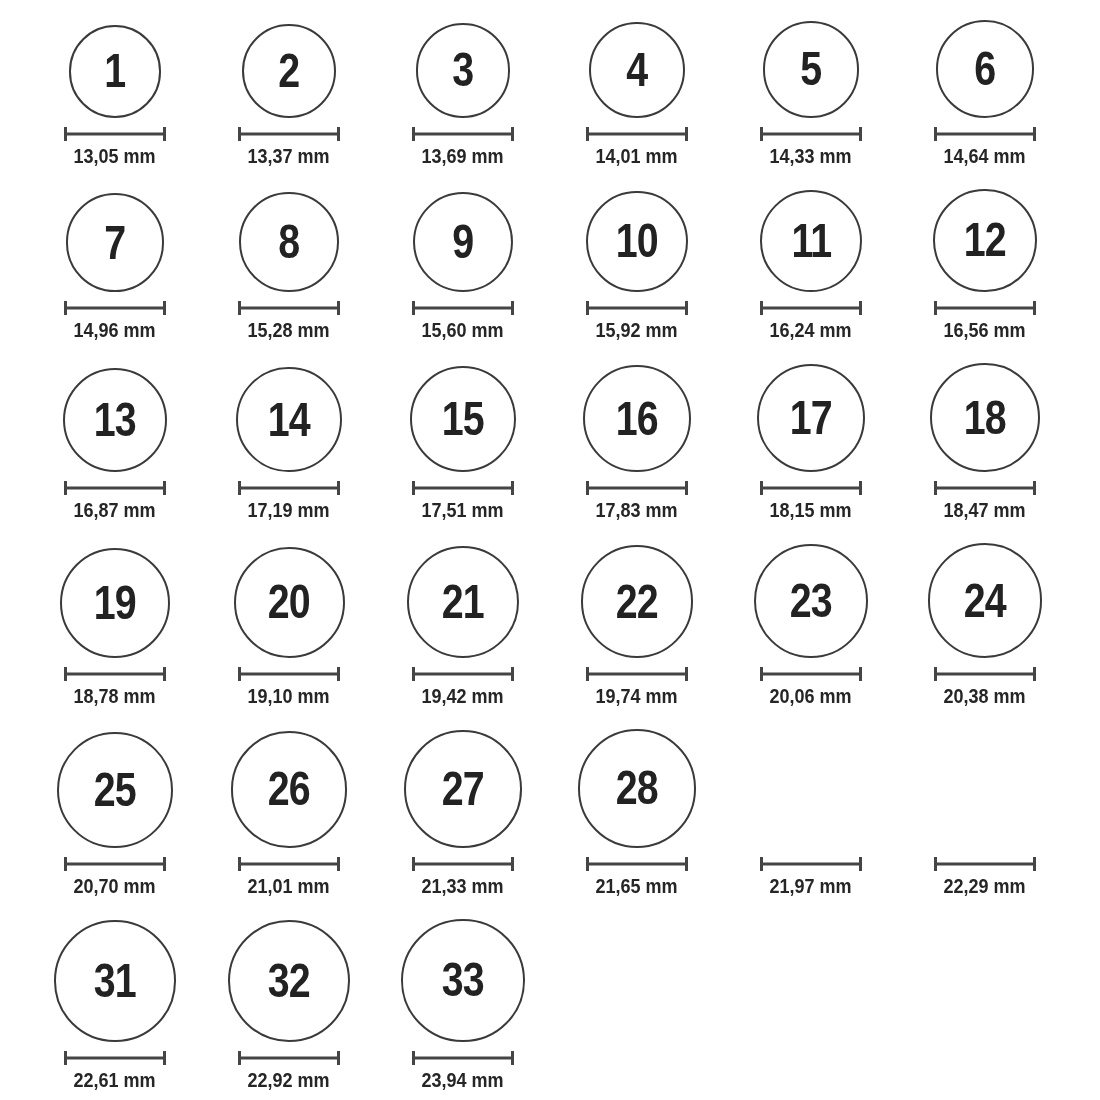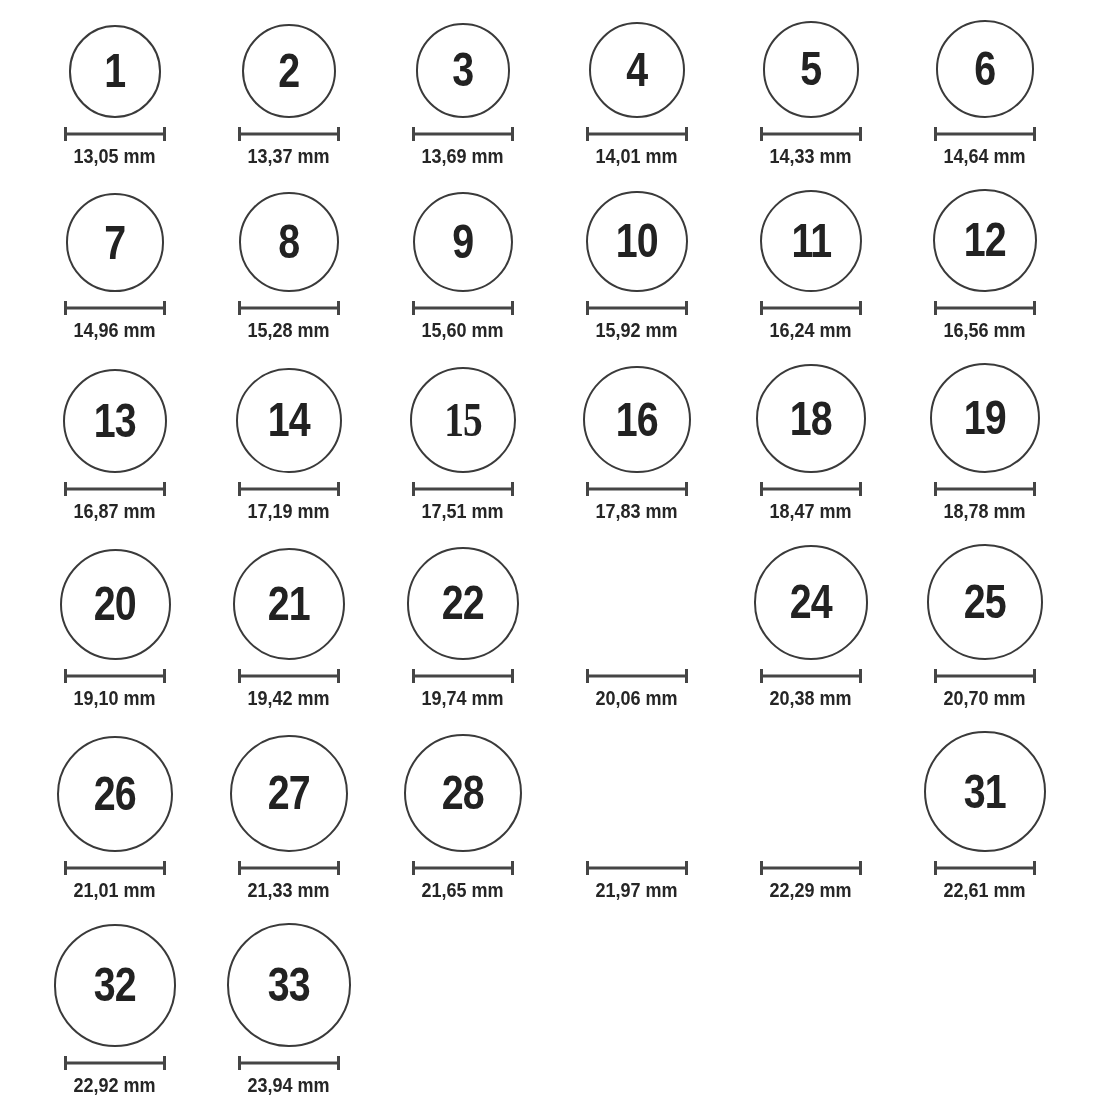--- a/index.html
+++ b/index.html
@@ -173,34 +173,41 @@
     <span class="diameter-label">16,87 mm</span>
   </div>
     <div class="cell">
     <div class="ring-circle" style="width: 105.3px; height: 105.3px;">
       <span class="ring-number">14</span>
     </div>
     <div class="ruler"></div>
     <span class="diameter-label">17,19 mm</span>
   </div>
     <div class="cell">
-    <div class="ring-circle" style="width: 106.25px; height: 106.25px; font-family: Liberation Serif, serif;">
+    <div class="ring-circle" style="width: 106.25px; height: 106.25px;">
       <span class="ring-number">15</span>
     </div>
     <div class="ruler"></div>
     <span class="diameter-label">17,51 mm</span>
   </div>
     <div class="cell">
     <div class="ring-circle" style="width: 107.2px; height: 107.2px;">
       <span class="ring-number">16</span>
     </div>
     <div class="ruler"></div>
     <span class="diameter-label">17,83 mm</span>
   </div>
     <div class="cell">
+    <div class="ring-circle" style="width: 108.15px; height: 108.15px;">
+      <span class="ring-number">17</span>
+    </div>
+    <div class="ruler"></div>
+    <span class="diameter-label">18,15 mm</span>
+  </div>
+    <div class="cell">
     <div class="ring-circle" style="width: 109.1px; height: 109.1px;">
       <span class="ring-number">18</span>
     </div>
     <div class="ruler"></div>
     <span class="diameter-label">18,47 mm</span>
   </div>
     <div class="cell">
     <div class="ring-circle" style="width: 110.05px; height: 110.05px;">
       <span class="ring-number">19</span>
     </div>
@@ -222,20 +229,23 @@
     <span class="diameter-label">19,42 mm</span>
   </div>
     <div class="cell">
     <div class="ring-circle" style="width: 112.9px; height: 112.9px;">
       <span class="ring-number">22</span>
     </div>
     <div class="ruler"></div>
     <span class="diameter-label">19,74 mm</span>
   </div>
     <div class="cell">
+    <div class="ring-circle" style="width: 113.85px; height: 113.85px;">
+      <span class="ring-number">23</span>
+    </div>
     <div class="ruler"></div>
     <span class="diameter-label">20,06 mm</span>
   </div>
     <div class="cell">
     <div class="ring-circle" style="width: 114.8px; height: 114.8px;">
       <span class="ring-number">24</span>
     </div>
     <div class="ruler"></div>
     <span class="diameter-label">20,38 mm</span>
   </div>

